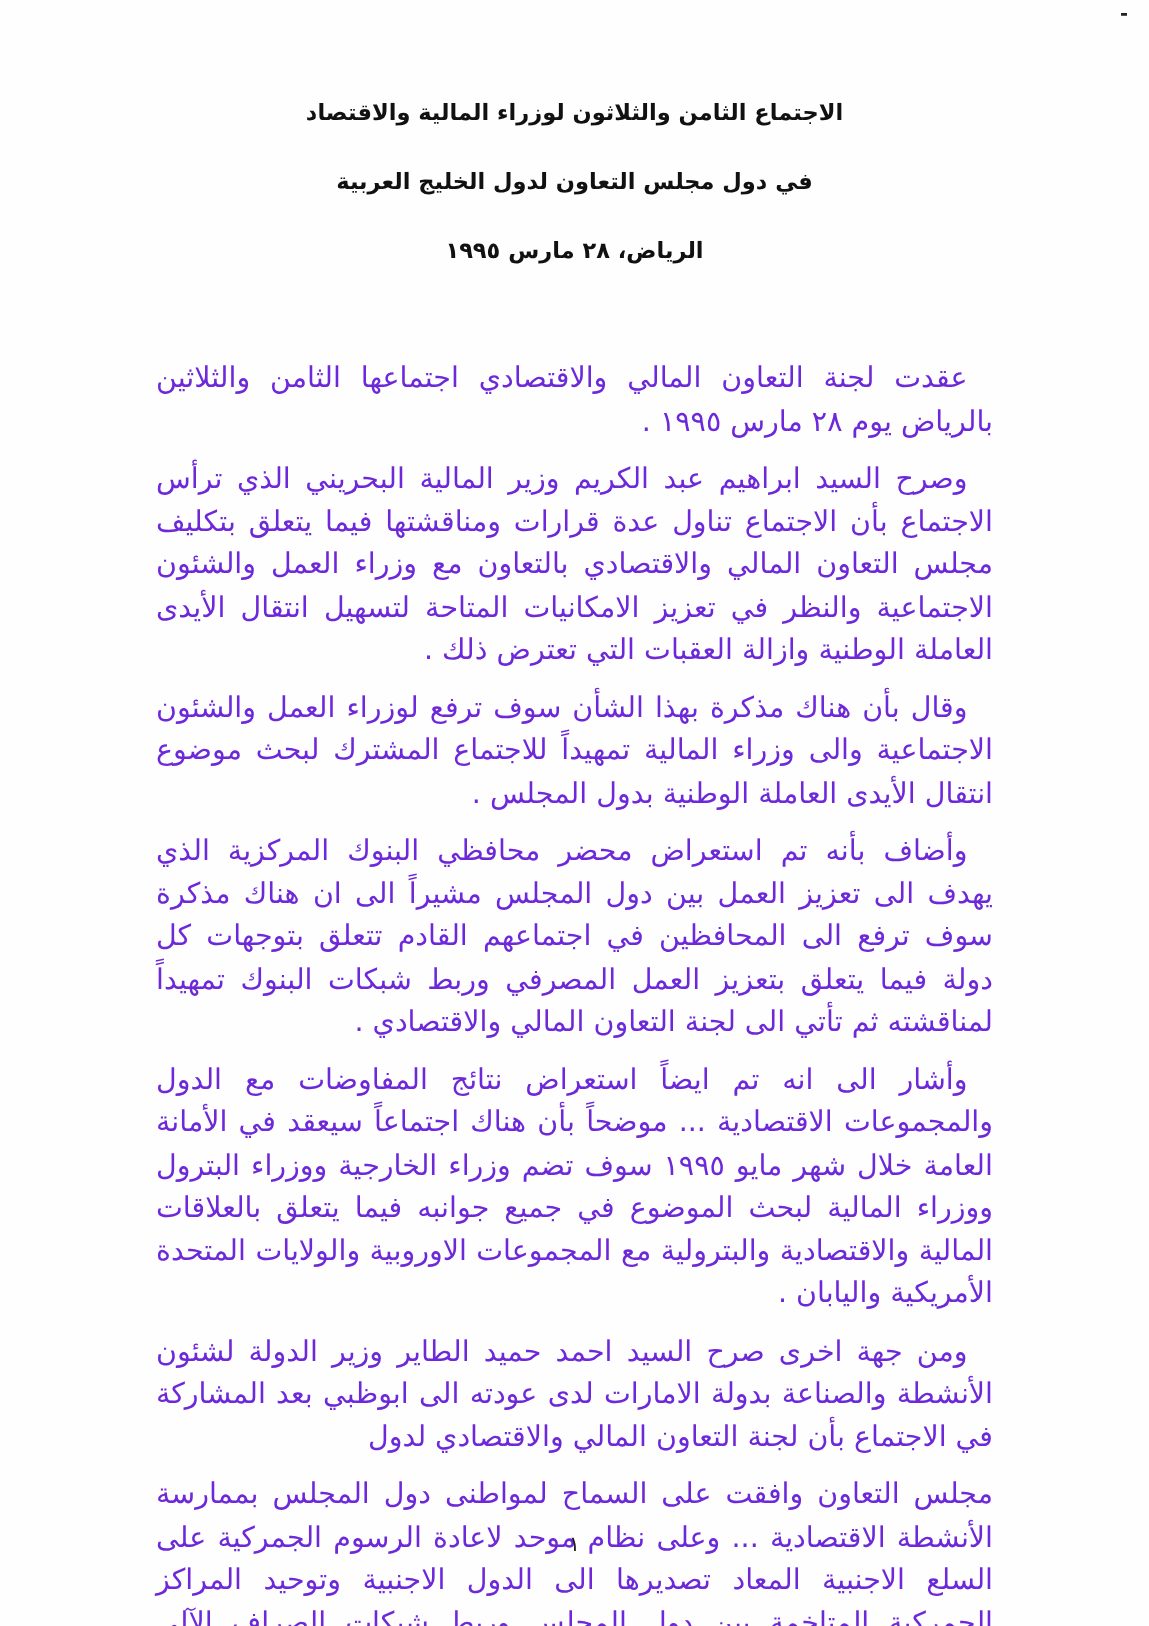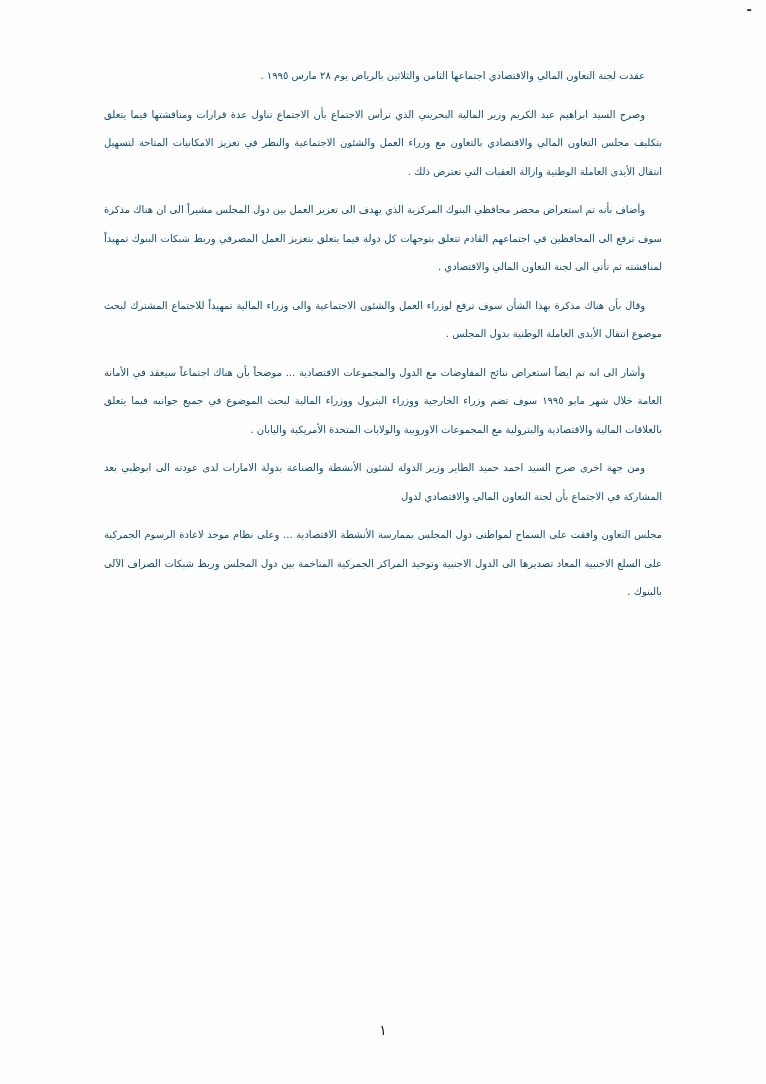--- a/index.html
+++ b/index.html
@@ -36,26 +36,26 @@
     font-weight: bold;
     line-height: 18px;
     margin: 0 0 28px 0;
     color: #111;
   }
   .doc-body {
     width: 558px;
     margin: 62px auto 0 auto;
   }
   .doc-body p {
-    font-size: 10px;
+    font-size: 19px;
     line-height: 28.5px;
     margin: 0 0 10px 0;
     text-align: justify;
     text-indent: 17px;
-    color: #0c4a6e;
+    color: #6d28d9;
   }
   .doc-body p.no-indent {
     text-indent: 0;
   }
   .page-number {
     position: absolute;
     top: 1022px;
     left: 0;
     right: 0;
     text-align: center;
@@ -63,26 +63,31 @@
     color: #1e1e1e;
   }
 </style>
 </head>
 <body>
 
 <div class="page">
 
   <div class="corner-mark">-</div>
 
+  <header class="doc-header">
+    <h1 class="title">الاجتماع الثامن والثلاثون لوزراء المالية والاقتصاد</h1>
+    <h2 class="title">في دول مجلس التعاون لدول الخليج العربية</h2>
+    <h3 class="title">الرياض، ٢٨ مارس ١٩٩٥</h3>
+  </header>
 
   <main class="doc-body">
     <p>عقدت لجنة التعاون المالي والاقتصادي اجتماعها الثامن والثلاثين بالرياض يوم ٢٨ مارس ١٩٩٥ .</p>
     <p>وصرح السيد ابراهيم عبد الكريم وزير المالية البحريني الذي ترأس الاجتماع بأن الاجتماع تناول عدة قرارات ومناقشتها فيما يتعلق بتكليف مجلس التعاون المالي والاقتصادي بالتعاون مع وزراء العمل والشئون الاجتماعية والنظر في تعزيز الامكانيات المتاحة لتسهيل انتقال الأيدى العاملة الوطنية وازالة العقبات التي تعترض ذلك .</p>
+    <p>وقال بأن هناك مذكرة بهذا الشأن سوف ترفع لوزراء العمل والشئون الاجتماعية والى وزراء المالية تمهيداً للاجتماع المشترك لبحث موضوع انتقال الأيدى العاملة الوطنية بدول المجلس .</p>
     <p>وأضاف بأنه تم استعراض محضر محافظي البنوك المركزية الذي يهدف الى تعزيز العمل بين دول المجلس مشيراً الى ان هناك مذكرة سوف ترفع الى المحافظين في اجتماعهم القادم تتعلق بتوجهات كل دولة فيما يتعلق بتعزيز العمل المصرفي وربط شبكات البنوك تمهيداً لمناقشته ثم تأتي الى لجنة التعاون المالي والاقتصادي .</p>
-    <p>وقال بأن هناك مذكرة بهذا الشأن سوف ترفع لوزراء العمل والشئون الاجتماعية والى وزراء المالية تمهيداً للاجتماع المشترك لبحث موضوع انتقال الأيدى العاملة الوطنية بدول المجلس .</p>
     <p>وأشار الى انه تم ايضاً استعراض نتائج المفاوضات مع الدول والمجموعات الاقتصادية ... موضحاً بأن هناك اجتماعاً سيعقد في الأمانة العامة خلال شهر مايو ١٩٩٥ سوف تضم وزراء الخارجية ووزراء البترول ووزراء المالية لبحث الموضوع في جميع جوانبه فيما يتعلق بالعلاقات المالية والاقتصادية والبترولية مع المجموعات الاوروبية والولايات المتحدة الأمريكية واليابان .</p>
     <p>ومن جهة اخرى صرح السيد احمد حميد الطاير وزير الدولة لشئون الأنشطة والصناعة بدولة الامارات لدى عودته الى ابوظبي بعد المشاركة في الاجتماع بأن لجنة التعاون المالي والاقتصادي لدول</p>
     <p class="no-indent">مجلس التعاون وافقت على السماح لمواطنى دول المجلس بممارسة الأنشطة الاقتصادية ... وعلى نظام موحد لاعادة الرسوم الجمركية على السلع الاجنبية المعاد تصديرها الى الدول الاجنبية وتوحيد المراكز الجمركية المتاخمة بين دول المجلس وربط شبكات الصراف الآلى بالبنوك .</p>
   </main>
 
   <div class="page-number">١</div>
 
 </div>
 
 </body></html>

